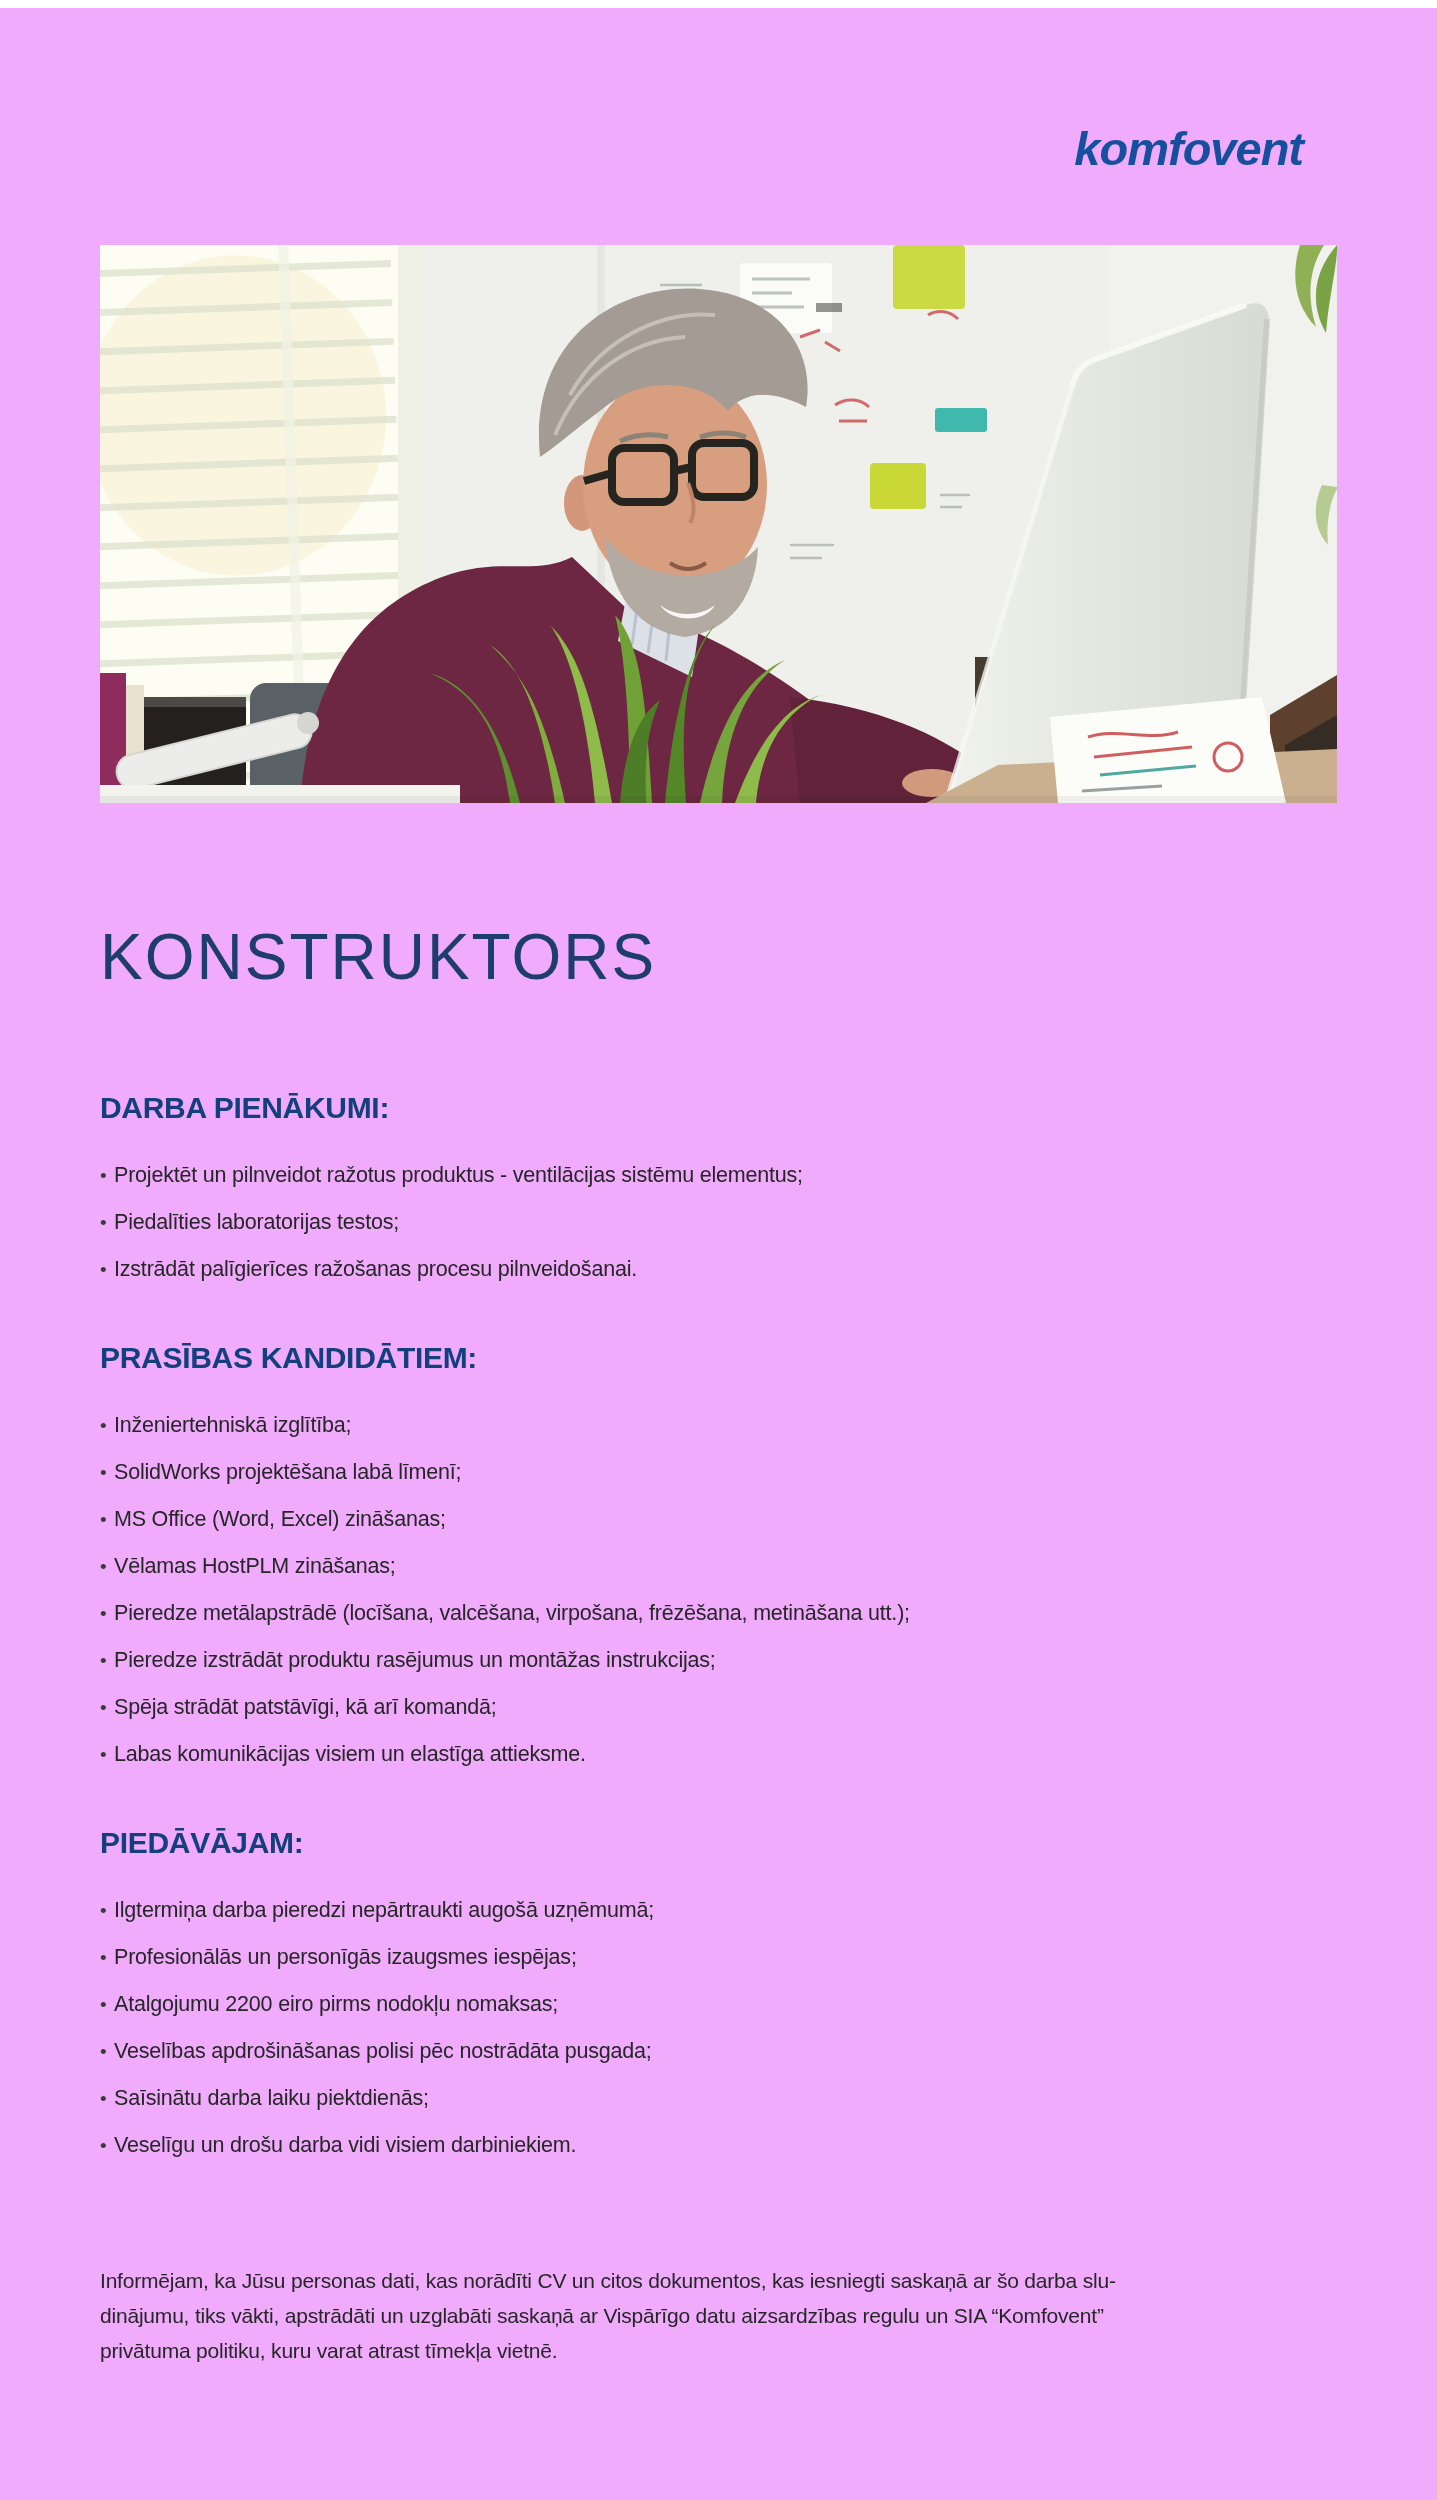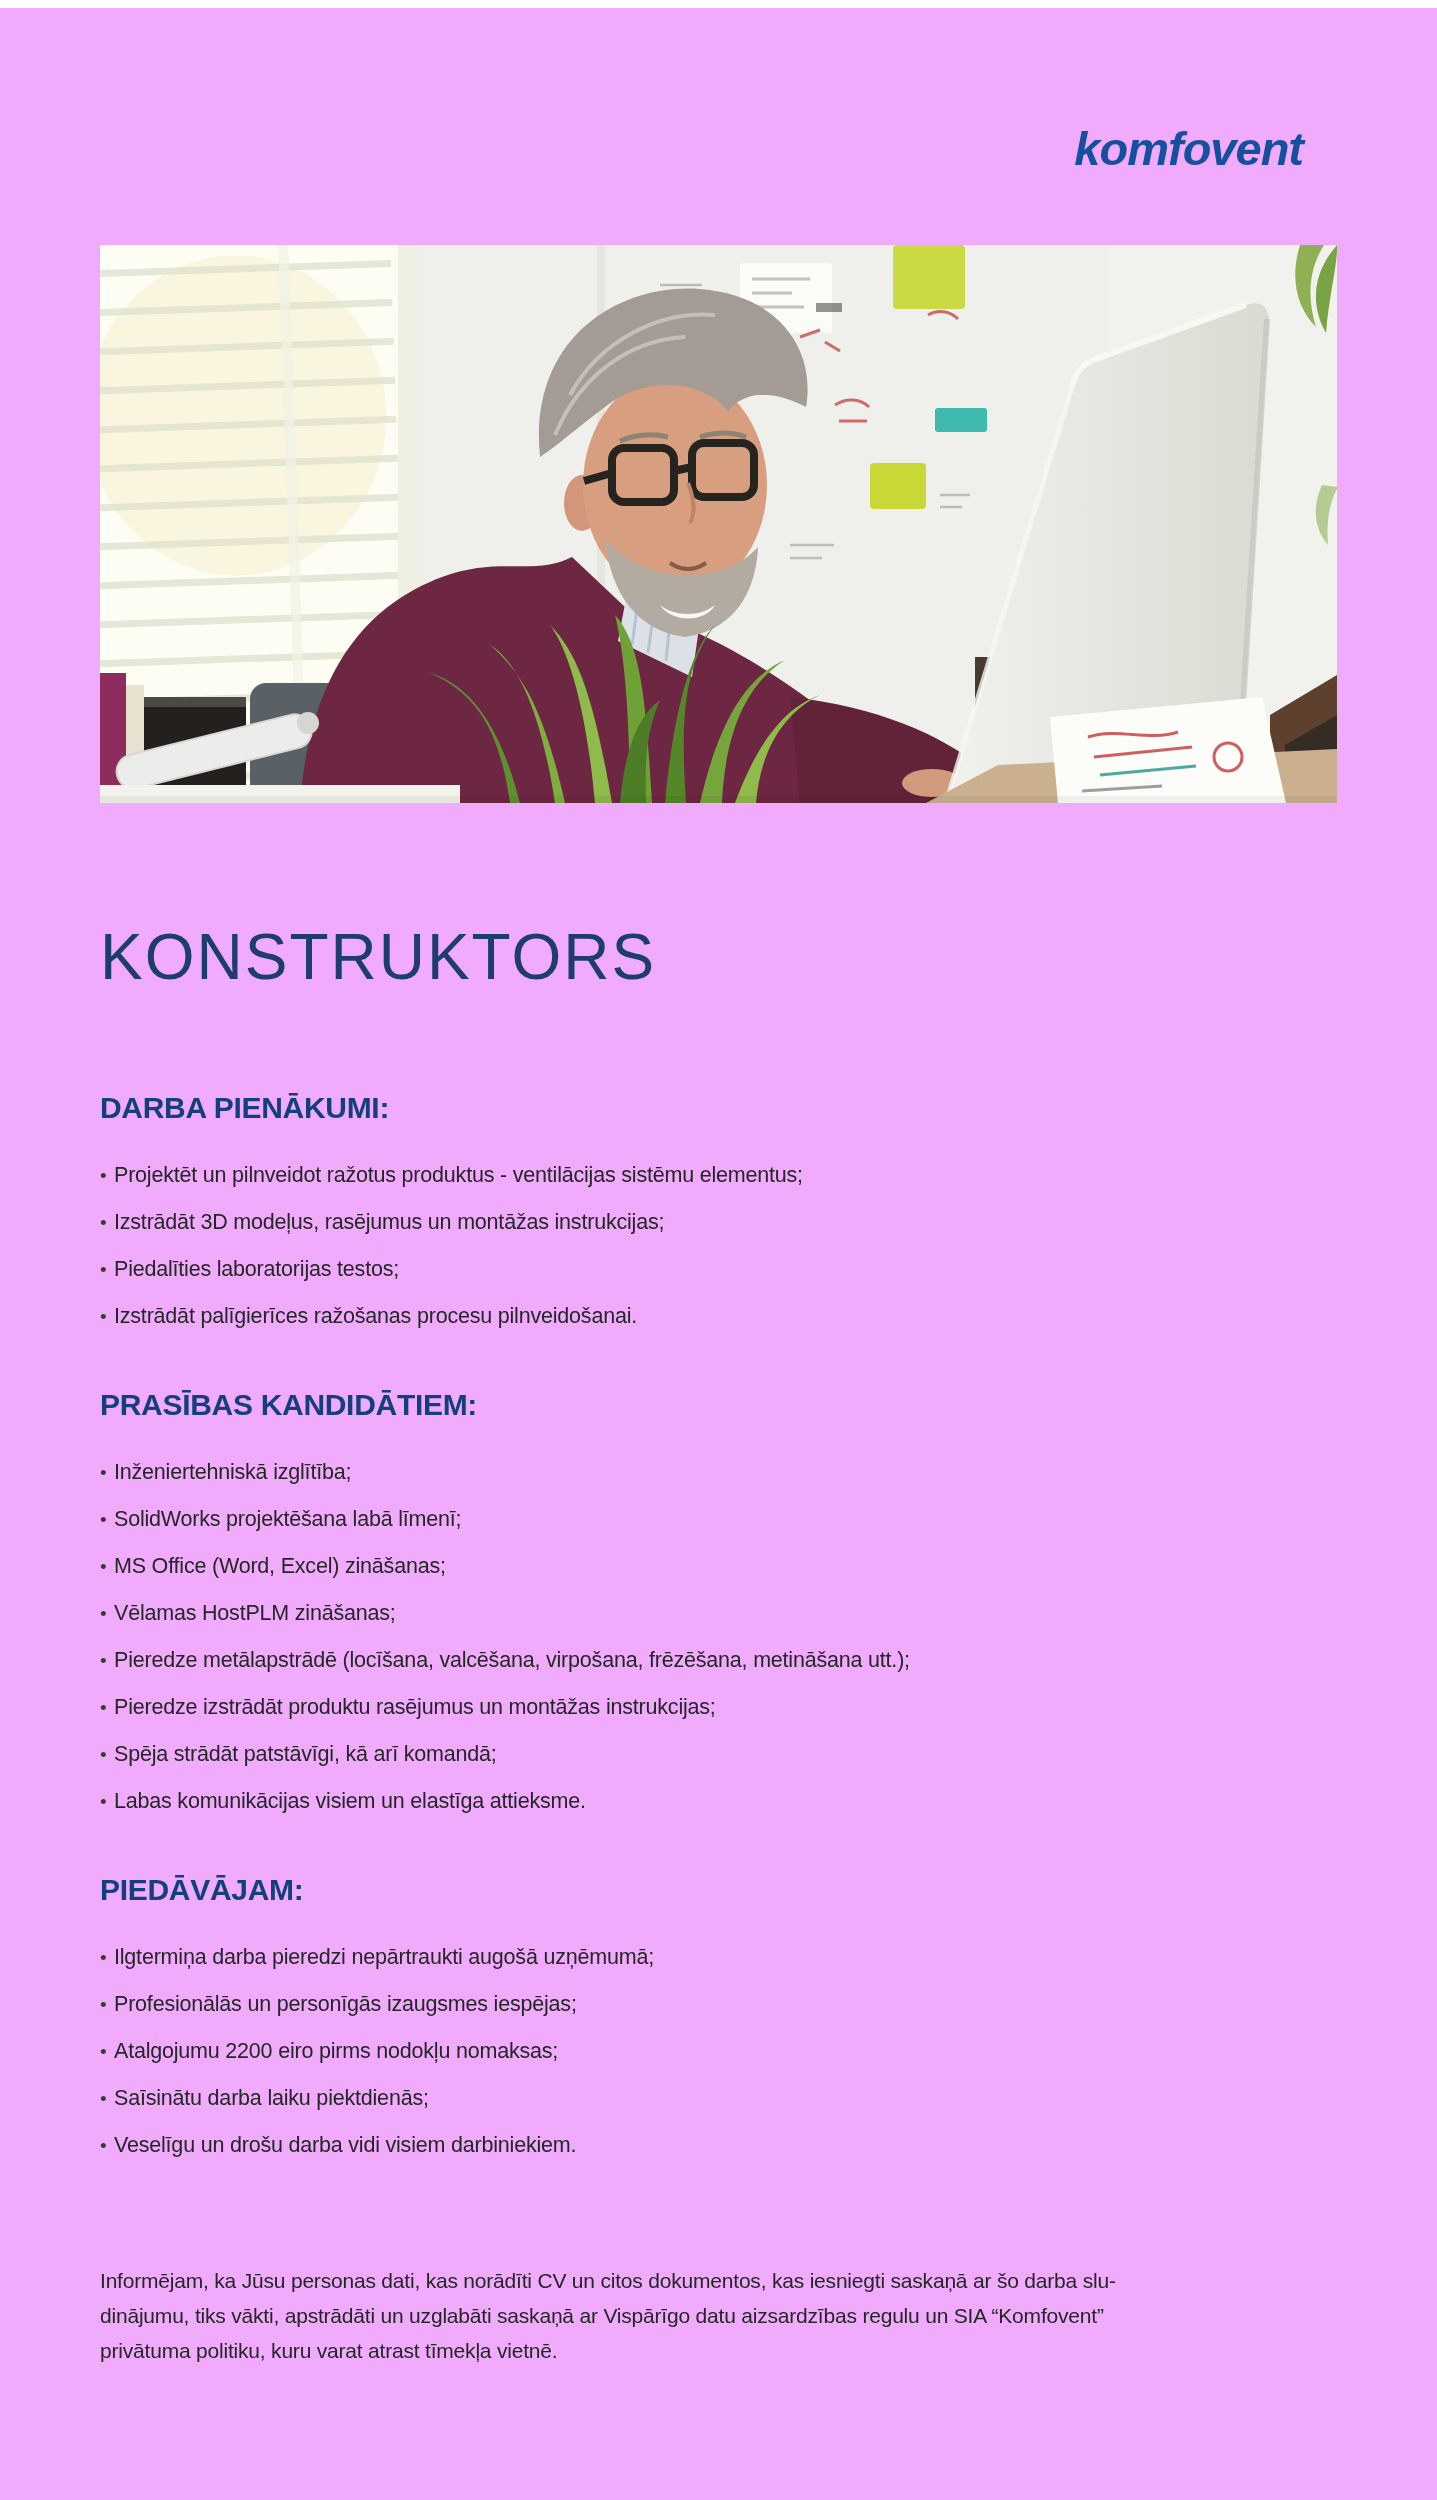--- a/index.html
+++ b/index.html
@@ -247,21 +247,20 @@
       <rect x="0" y="551" width="1237" height="7" fill="#000000" opacity="0.05"></rect>
     </svg>
   </figure>
 
   <h1 class="job-title">KONSTRUKTORS</h1>
 
   <section class="block first">
     <h2 class="sec-heading">DARBA PIENĀKUMI:</h2>
     <ul class="bullets">
       <li>Projektēt un pilnveidot ražotus produktus - ventilācijas sistēmu elementus;</li>
-      <li>Izstrādāt 3D modeļus, rasējumus un montāžas instrukcijas;</li>
       <li>Piedalīties laboratorijas testos;</li>
       <li>Izstrādāt palīgierīces ražošanas procesu pilnveidošanai.</li>
     </ul>
   </section>
 
   <section class="block">
     <h2 class="sec-heading">PRASĪBAS KANDIDĀTIEM:</h2>
     <ul class="bullets">
       <li>Inženiertehniskā izglītība;</li>
       <li>SolidWorks projektēšana labā līmenī;</li>
@@ -273,20 +272,21 @@
       <li>Labas komunikācijas visiem un elastīga attieksme.</li>
     </ul>
   </section>
 
   <section class="block">
     <h2 class="sec-heading">PIEDĀVĀJAM:</h2>
     <ul class="bullets">
       <li>Ilgtermiņa darba pieredzi nepārtraukti augošā uzņēmumā;</li>
       <li>Profesionālās un personīgās izaugsmes iespējas;</li>
       <li>Atalgojumu 2200 eiro pirms nodokļu nomaksas;</li>
+      <li>Veselības apdrošināšanas polisi pēc nostrādāta pusgada;</li>
       <li>Saīsinātu darba laiku piektdienās;</li>
       <li>Veselīgu un drošu darba vidi visiem darbiniekiem.</li>
     </ul>
   </section>
 
   <div class="privacy">
     <div>Informējam, ka Jūsu personas dati, kas norādīti CV un citos dokumentos, kas iesniegti saskaņā ar šo darba slu-</div>
     <div>dinājumu, tiks vākti, apstrādāti un uzglabāti saskaņā ar Vispārīgo datu aizsardzības regulu un SIA “Komfovent”</div>
     <div>privātuma politiku, kuru varat atrast tīmekļa vietnē.</div>
   </div>

